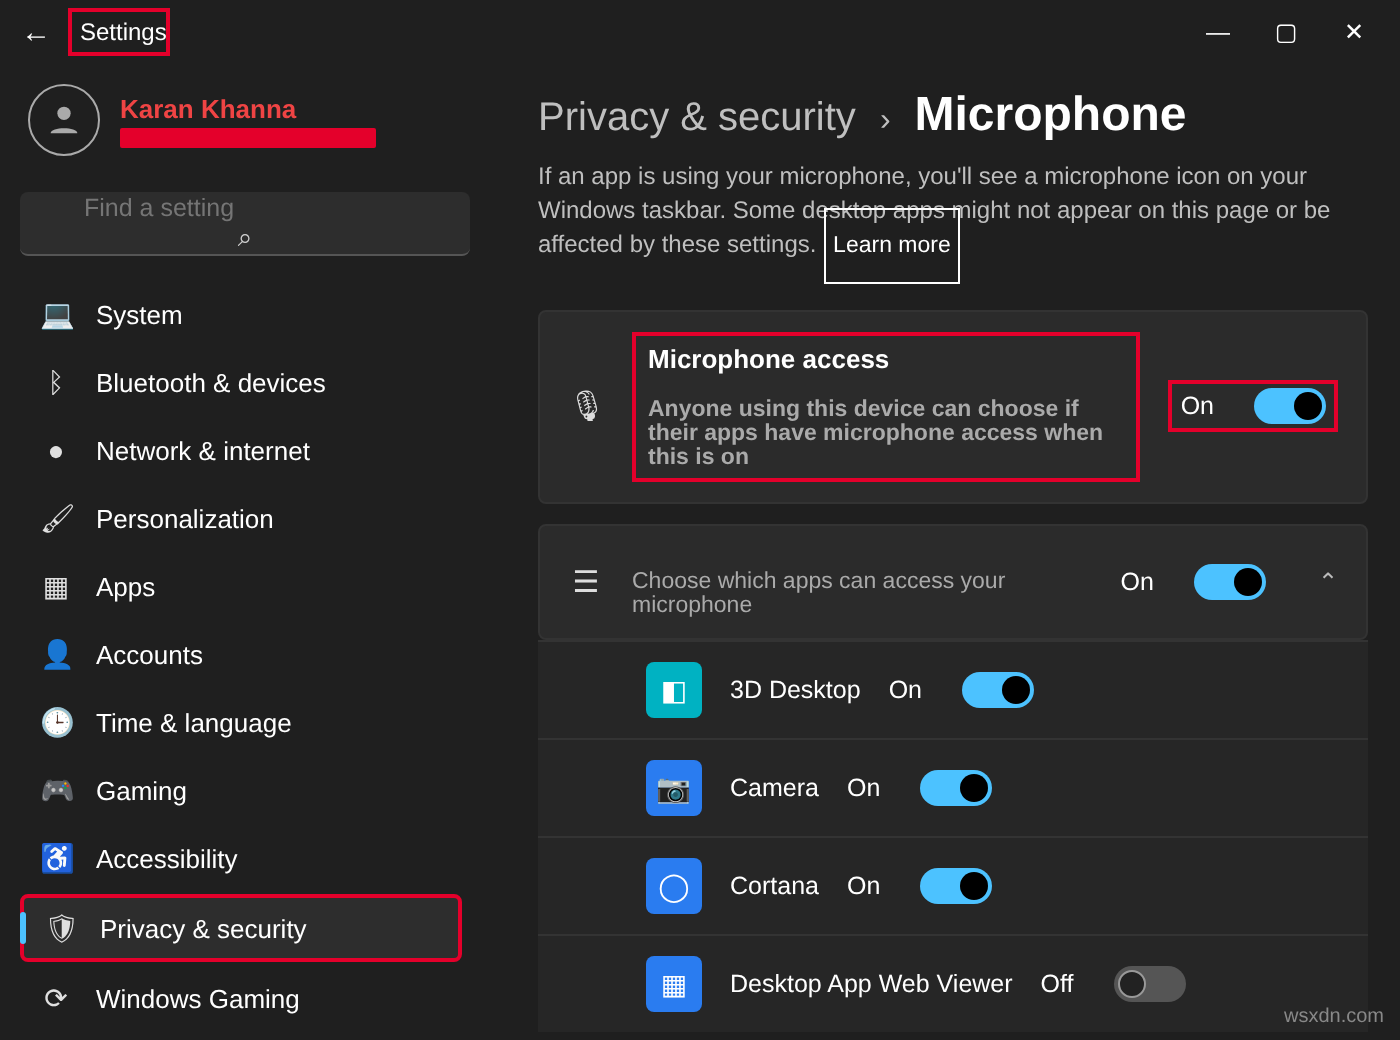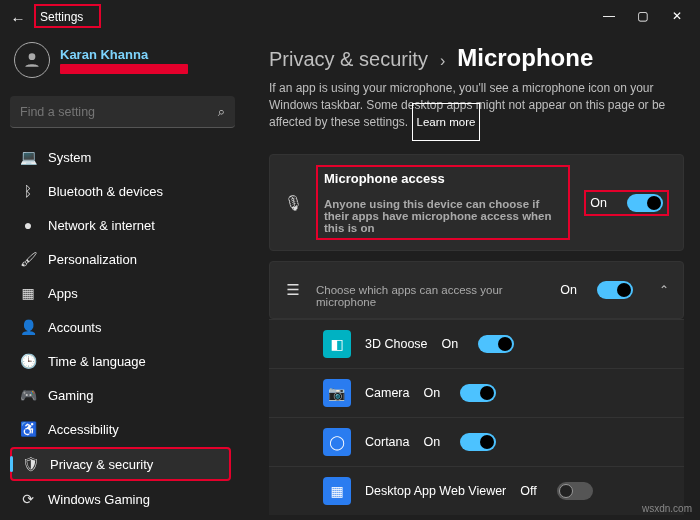--- a/index.html
+++ b/index.html
@@ -1,31 +1,31 @@
 <!DOCTYPE html>
 <html><head>
 <meta charset="utf-8">
 <style>
   * { box-sizing: border-box; margin: 0; padding: 0; font-family: "Segoe UI", Arial, sans-serif; }
   body { width: 700px; height: 520px; background: #1f1f1f; color: #ffffff; overflow: hidden; position: relative; }
   .titlebar { height: 32px; display: flex; align-items: center; padding: 0 6px; }
   .back-btn { width: 24px; text-align: center; font-size: 15px; color: #fff; }
-  .title-box { border: 2px solid #e4002b; padding: 1px 16px 1px 4px; margin-left: 4px; }
+  .title-box { border: 2px solid #e4002b; padding: 1px 0 1px 4px; margin-left: 4px; }
   .title-txt { font-size: 12px; color: #fff; }
   .win-ctrls { margin-left: auto; display: flex; gap: 20px; font-size: 12px; color: #fff; padding-right: 10px;}
   .win-ctrls span{display:inline-block;width:14px;text-align:center;}
   .layout { display: flex; height: calc(520px - 32px); }
   
   .sidebar { width: 243px; flex-shrink: 0; display: flex; flex-direction: column; padding: 8px 4px 0 10px; position: relative;}
   .user-row { display: flex; align-items: center; gap: 10px; padding: 2px 4px 8px 4px;}
   .avatar { width: 36px; height: 36px; border-radius: 50%; border: 1.5px solid #aaa; display: flex; align-items: center; justify-content: center;}
   .avatar svg { width: 20px; height: 20px; fill: #aaa;}
-  .u-name { font-size: 13px; font-weight: 600; color: #7dd3fc;}
+  .u-name { font-size: 13px; font-weight: 600; color: #ef4444;}
   .u-email { height: 10px; width: 128px; background: #e4002b; border-radius: 1px; margin-top: 2px;}
-  .search-wrap { margin: 10px 4px 8px 0; background: #2d2d2d; border-radius: 4px; height: 32px; display: flex; align-items: center; padding: 0 10px; border-bottom: 1px solid #555;}
+  .search-wrap { margin: 10px 4px 8px 0; background: #2d2d2d; border-radius: 4px; height: 32px; display: flex; align-items: center; padding: 0 10px; border-bottom: 1px solid #555; flex-direction: column;}
   .search-wrap input { flex: 1; background: transparent; border: none; outline: none; color: #cfcfcf; font-size: 12.5px;}
   .search-ic { font-size: 13px; color: #cfcfcf;}
   .nav { flex: 1; overflow-y: auto; padding-right: 4px; margin-top: 4px; }
   .nav::-webkit-scrollbar{width:4px;} .nav::-webkit-scrollbar-thumb{background:#555;border-radius:2px;}
   .nav-item { display: flex; align-items: center; gap: 12px; height: 34px; padding: 0 10px; border-radius: 4px; font-size: 13px; color: #fff; cursor: pointer;}
   .nav-item.active { background: #2d2d2d; }
   .nav-item.active::before { content:""; position:absolute; left:10px; width:3px; height:16px; background:#4cc2ff; border-radius:2px;}
   .nav-item .ic { width: 16px; text-align:center; font-size: 14px; color: #e0e0e0;}
   .red-box { border: 2px solid #e4002b; }
   .nav-red { border: 2px solid #e4002b; margin: 1px 4px 1px 0;}
@@ -168,21 +168,21 @@
       </div>
       <div class="tog-group">
         <span class="tog-lbl">On</span>
         <div class="toggle"></div>
       </div>
       <span class="chev">⌃</span>
     </div>
 
     <div class="app-card">
       <div class="app-ic" style="background:#00b2c2">◧</div>
-      <div class="txt-col">3D Choose</div>
+      <div class="txt-col">3D Desktop</div>
       <div class="tog-group">
           <span class="tog-lbl">On</span>
           <div class="toggle"></div>
         </div>
     </div>
     <div class="app-card">
       <div class="app-ic" style="background:#2a7cf0">📷</div>
       <div class="txt-col">Camera</div>
       <div class="tog-group">
           <span class="tog-lbl">On</span>

